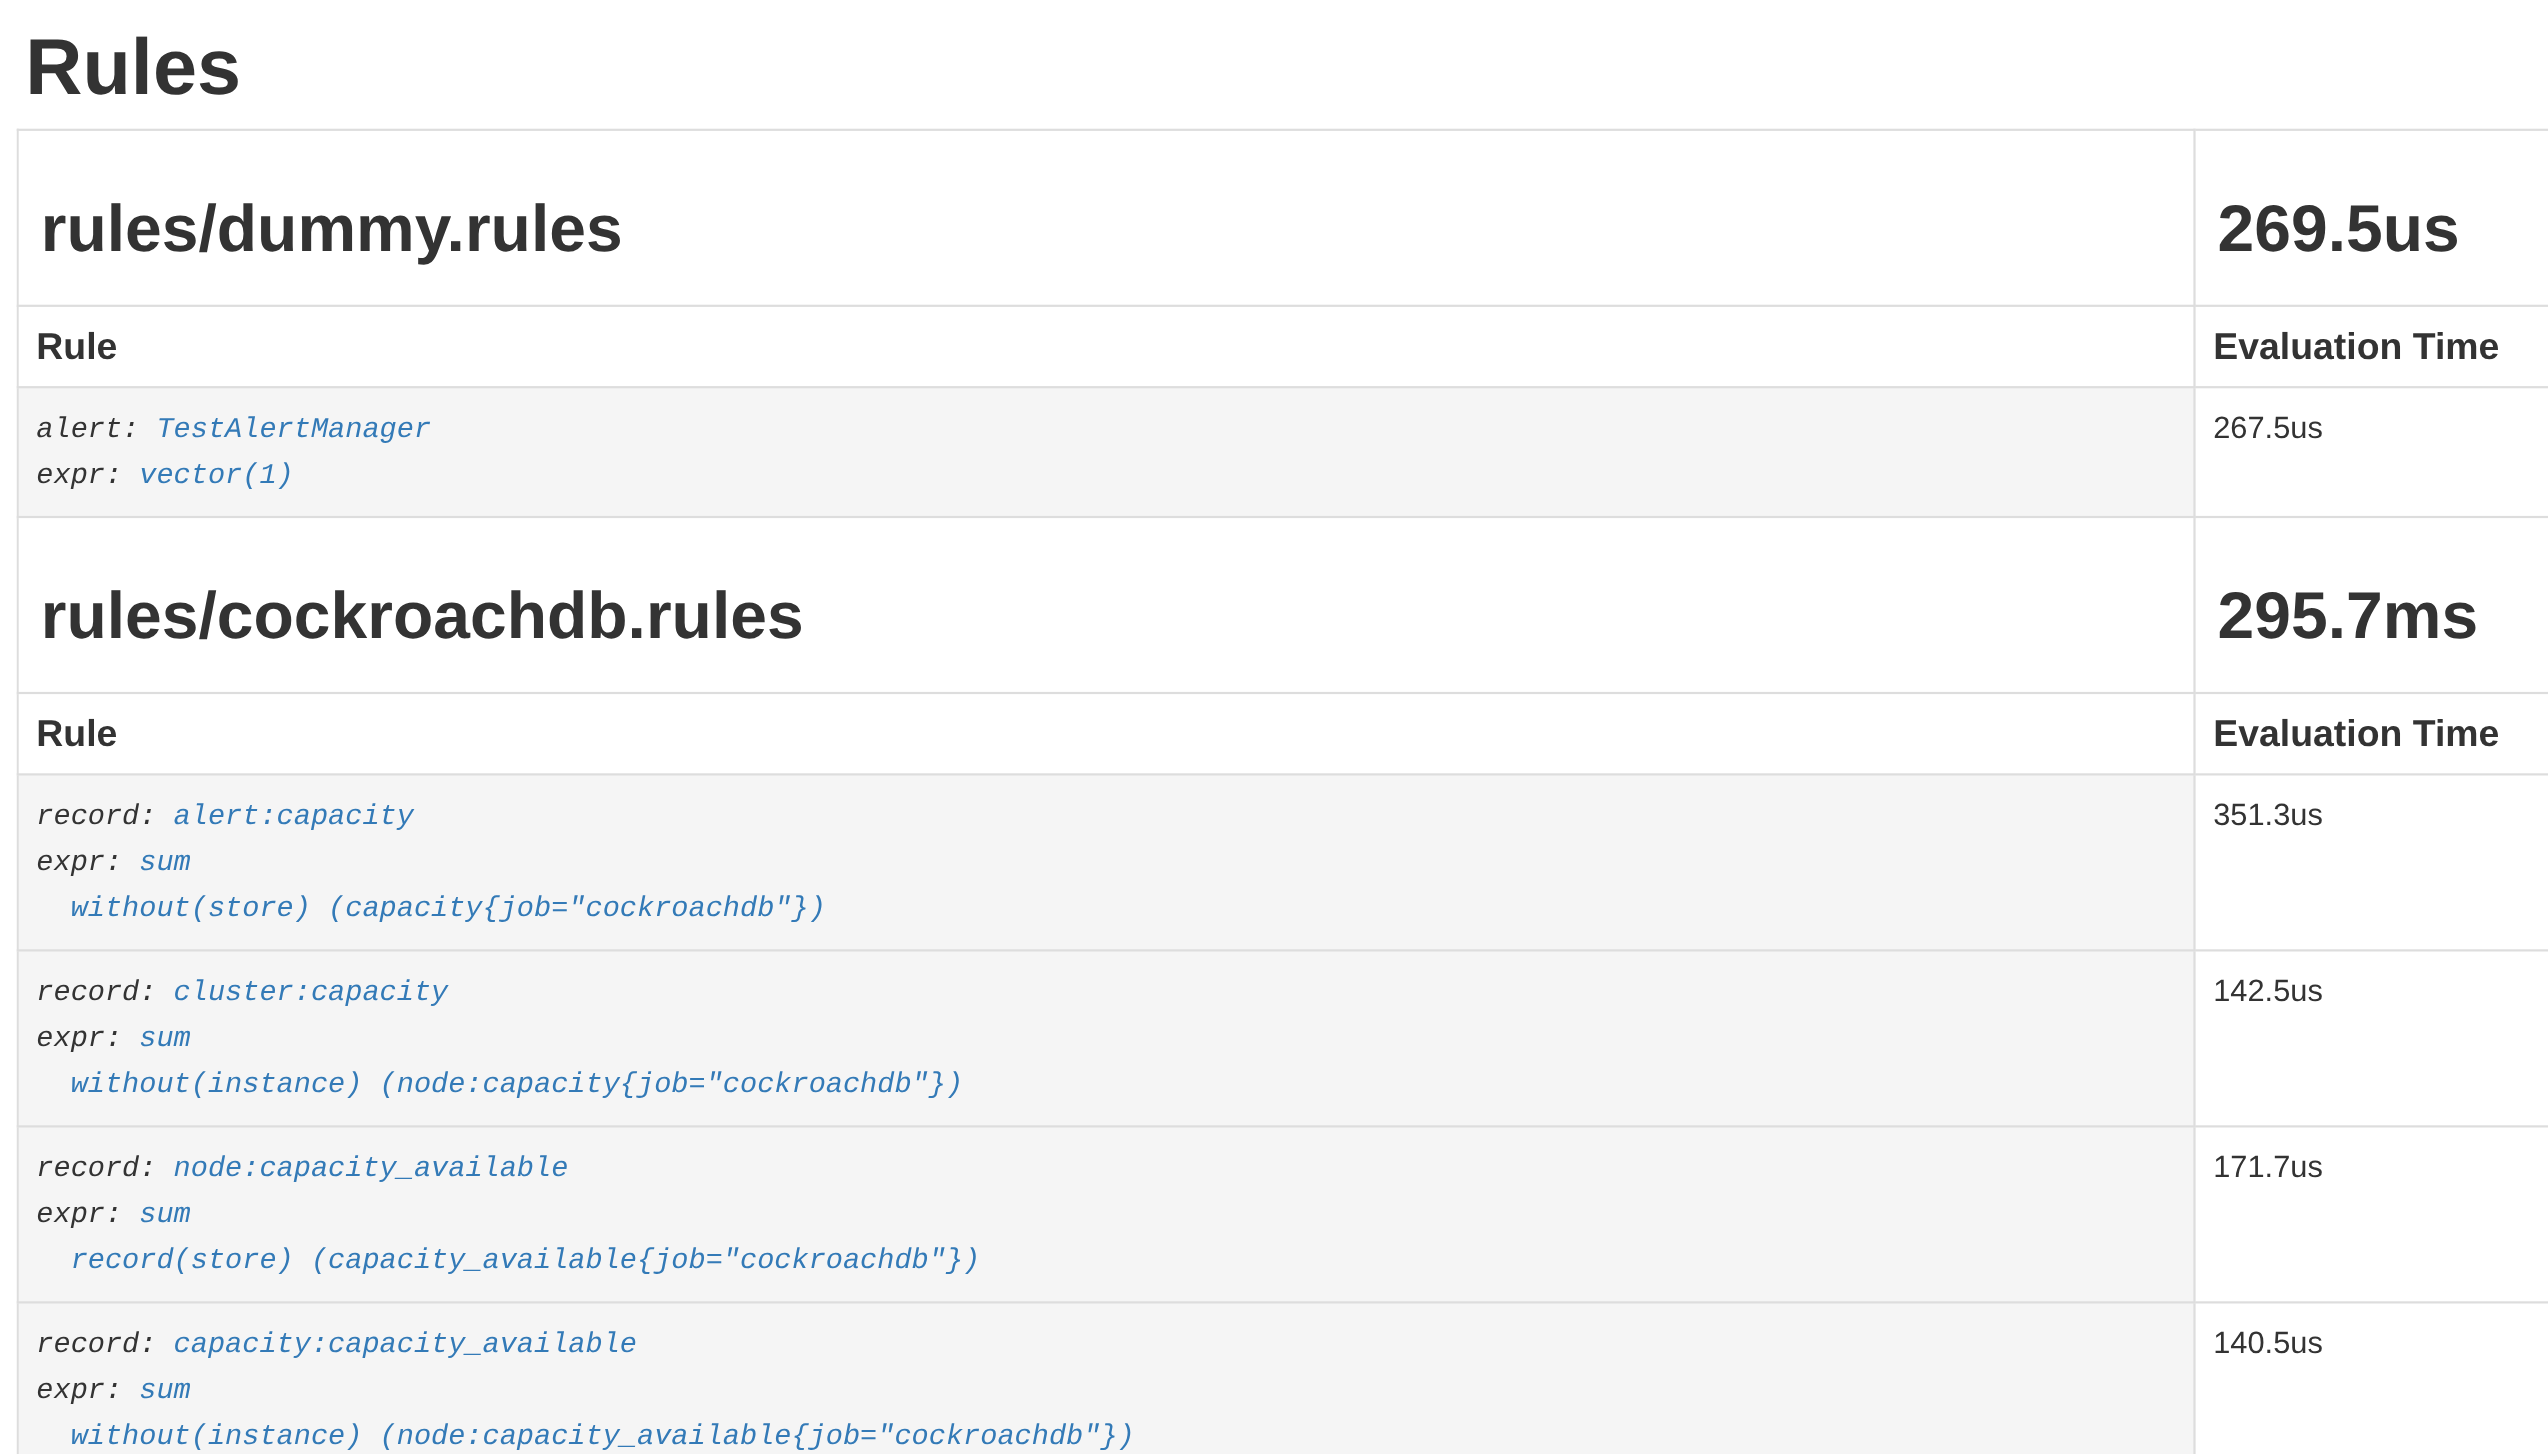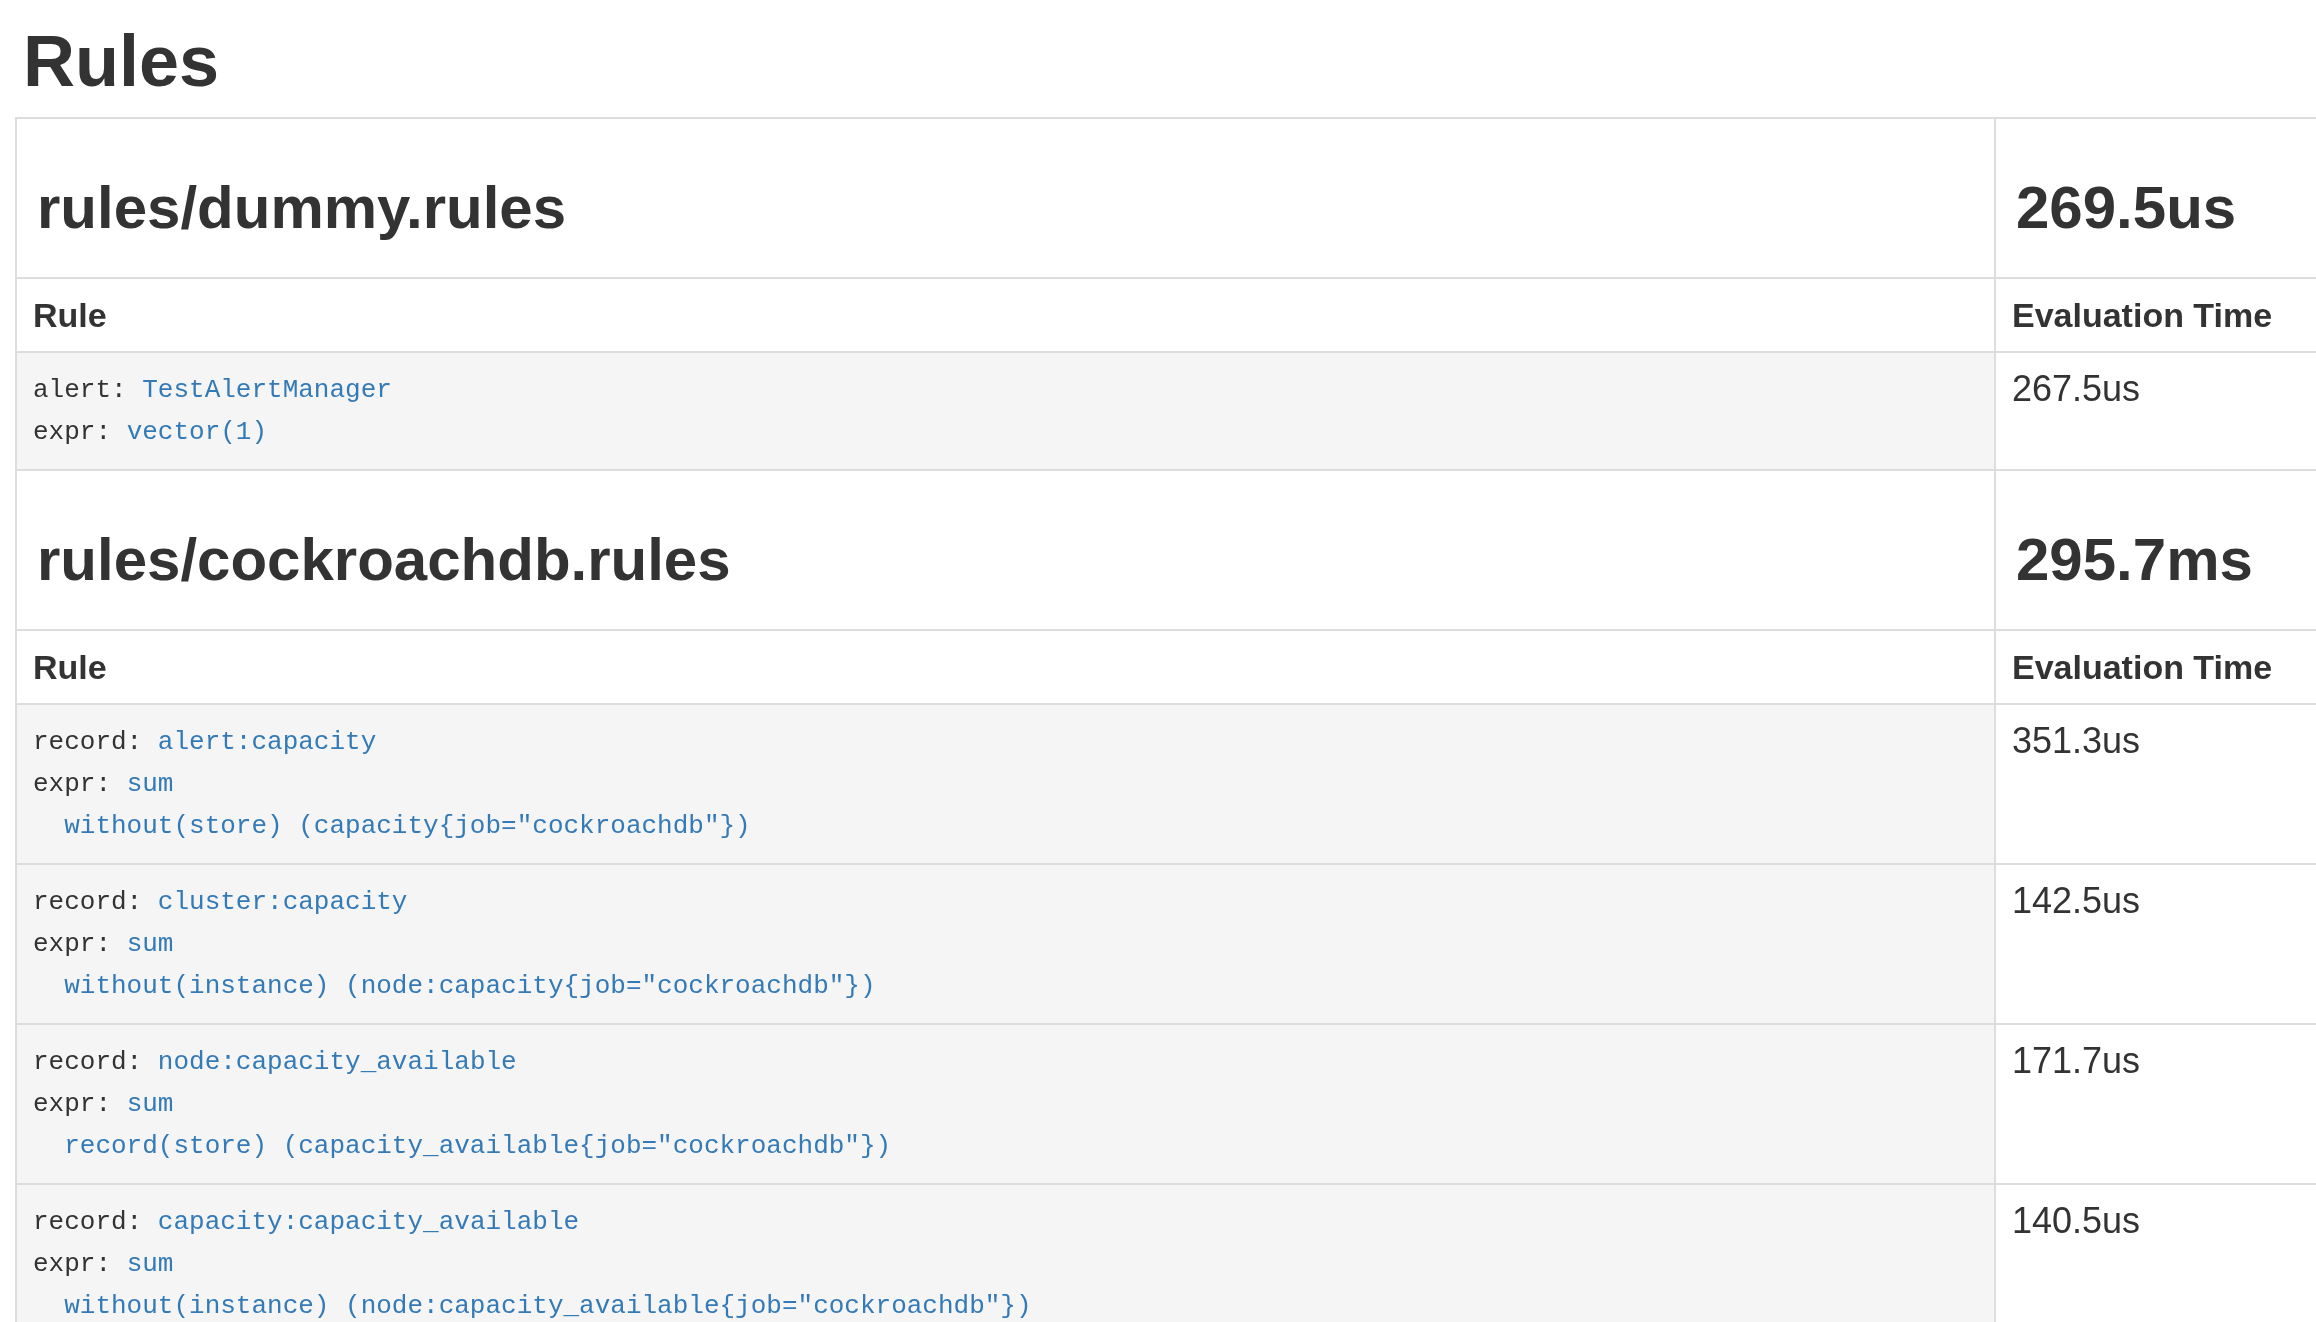--- a/index.html
+++ b/index.html
@@ -53,28 +53,29 @@
   }
   td.rule-cell {
     background: var(--rule-cell-bg);
   }
   .code-line {
     font-family: "Liberation Mono", "DejaVu Sans Mono", monospace;
     font-size: 26px;
     line-height: 42px;
     white-space: pre;
     color: var(--text);
+    font-style: italic;
   }
   .code-line a {
     color: var(--link);
     text-decoration: none;
     cursor: pointer;
   }
   .eval-value {
-    font-size: 36px;
+    font-size: 28px;
     line-height: 40px;
   }
 </style>
 </head>
 <body>
 
 <h1 class="page-title">Rules</h1>
 
 <table class="rules-table">
   <colgroup>

